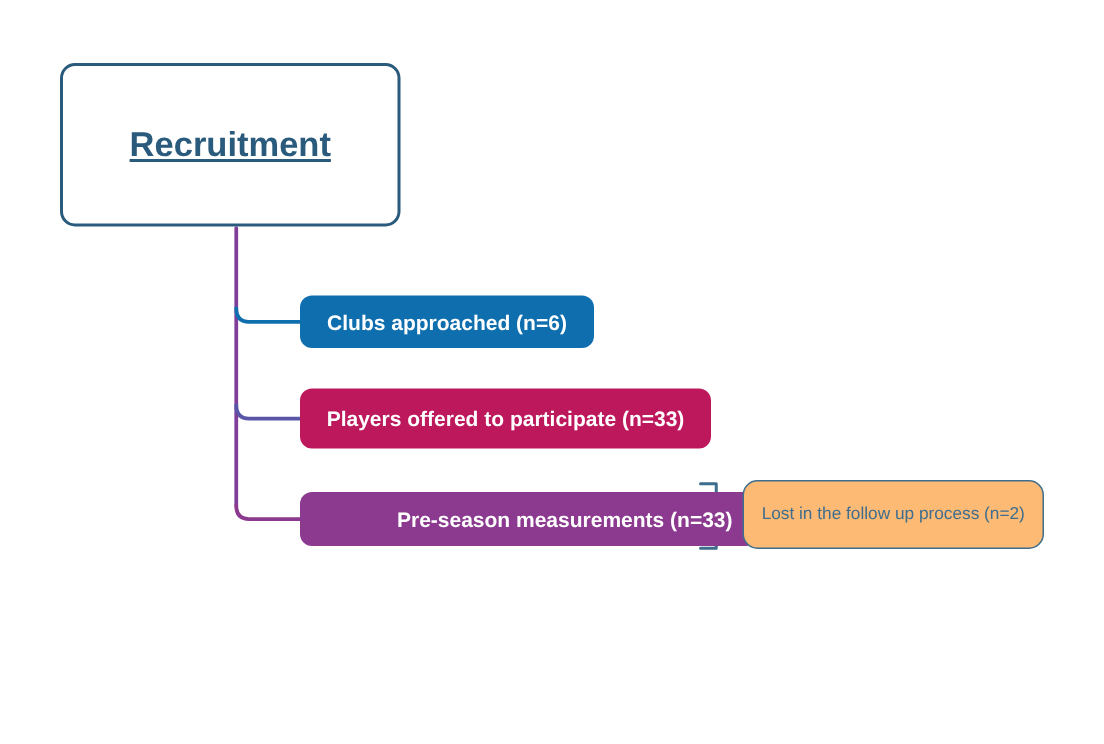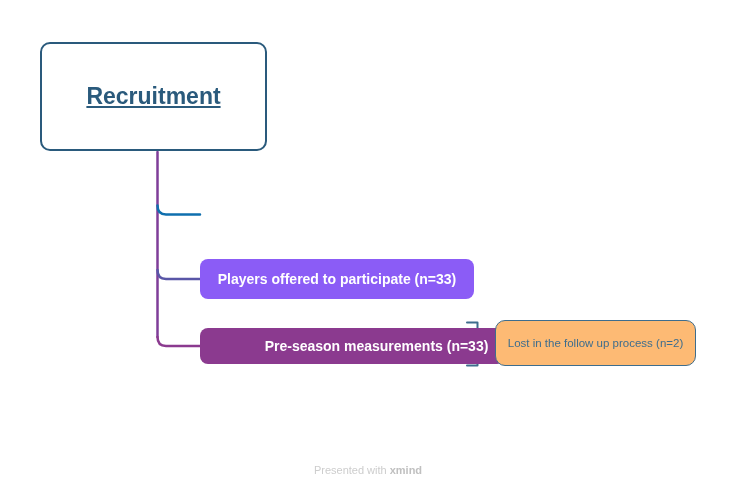--- a/index.html
+++ b/index.html
@@ -92,30 +92,30 @@
     <path d="M157.5 205.5 Q157.5 214.5 166 214.5 H200" fill="none" stroke-width="2.5" stroke-linecap="round" stroke="#0f6fae"></path>
     <path d="M157.5 270 Q157.5 279 166 279 H200" fill="none" stroke-width="2.5" stroke-linecap="round" stroke="#5956a7"></path>
     <path d="M157.5 337 Q157.5 346 166 346 H200" fill="none" stroke-width="2.5" stroke-linecap="round" stroke="#8b3a8f"></path>
     <path d="M467 322.5 H477.5 V365.5 H467 M477.5 344 H491" fill="none" stroke-width="2" stroke-linecap="round" stroke-linejoin="round" stroke="#3e6d8d"></path>
   </svg>
 
   <div class="root-topic" style="border-color: rgb(42, 90, 124); color: rgb(42, 90, 124); text-decoration: underline;">
     <span>Recruitment</span>
   </div>
 
+  <div class="topic" id="topic-clubs" style="background-color: rgb(15, 111, 174);">
+    <span>Clubs approached (n=6)</span>
+  </div>
 
-  <div class="topic" id="topic-players" style="background-color: #8b5cf6;">
+  <div class="topic" id="topic-players" style="background-color: #be185d;">
     <span>Players offered to participate (n=33)</span>
   </div>
 
   <div class="topic" id="topic-preseason" style="background-color: rgb(139, 58, 143);">
     <span>Pre-season measurements (n=33)</span>
   </div>
 
   <div class="summary-topic" style="border-color: rgb(62, 109, 141); color: rgb(62, 109, 141);">
     <span>Lost in the follow up process (n=2)</span>
   </div>
 
-  <div class="watermark">
-    <span style="color: rgb(205, 205, 205);">Presented with</span><span class="brand" style="color: rgb(192, 192, 192);">xmind</span>
-  </div>
 
 </div>
 
 </body></html>

